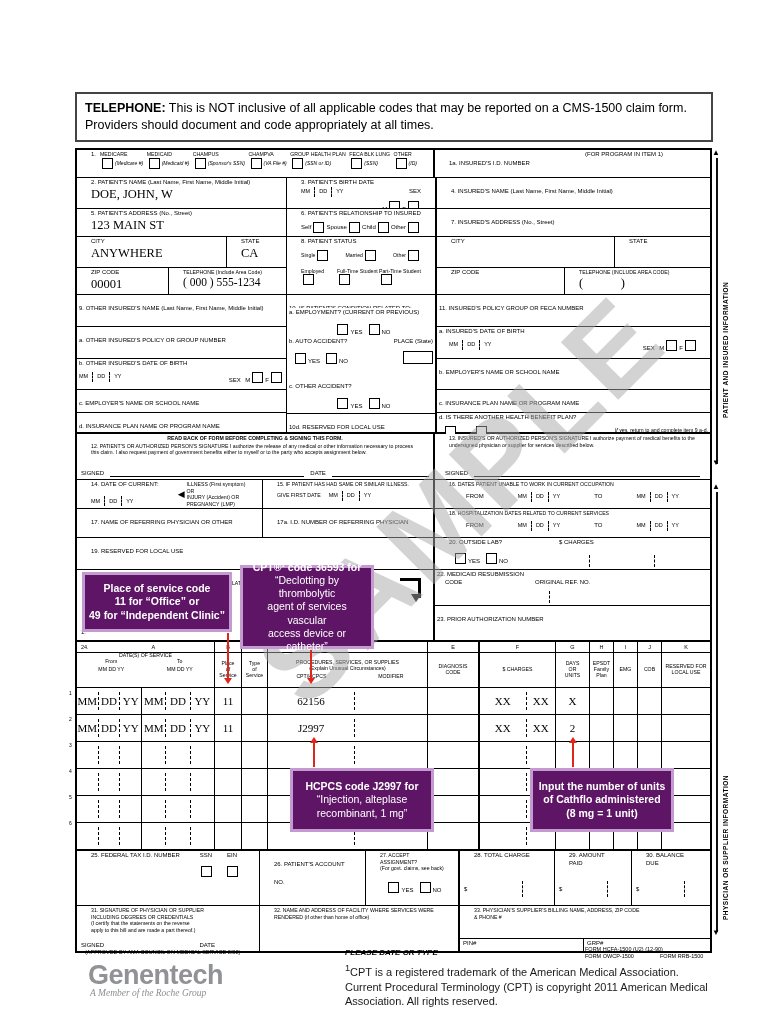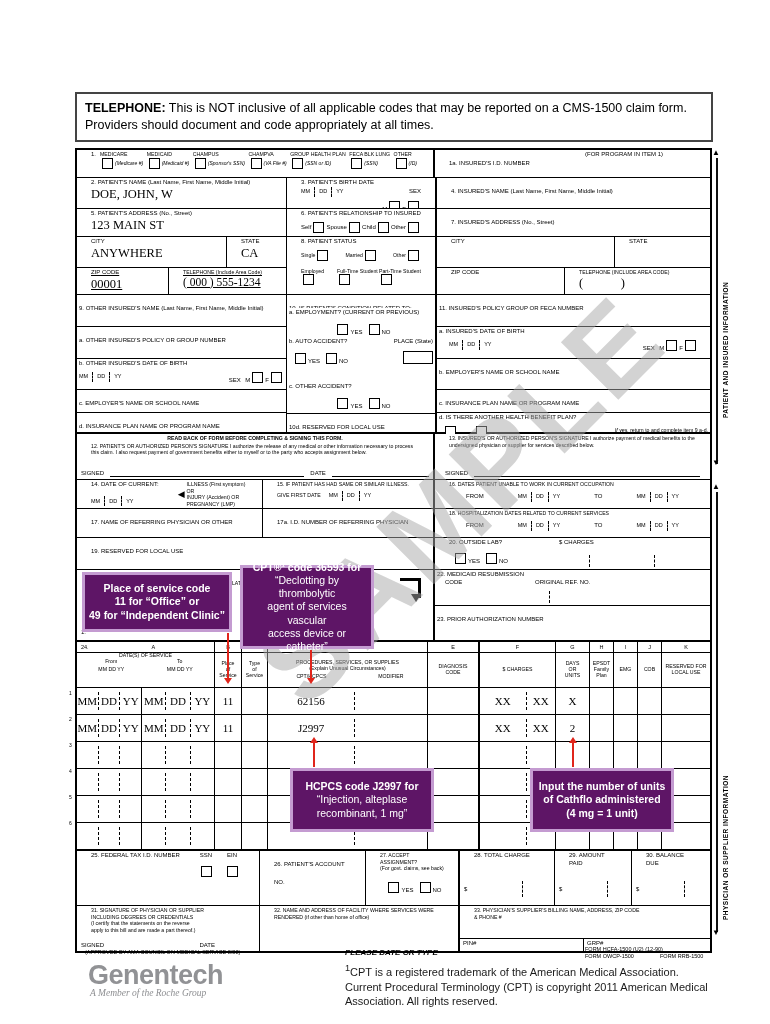--- a/index.html
+++ b/index.html
@@ -193,21 +193,21 @@
       <div style="display:flex;height:30px;border-bottom:1px solid #000;">
         <div class="c" style="width:150px;">
           <div class="lb">CITY</div>
           <div class="tv">ANYWHERE</div>
         </div>
         <div class="c" style="flex:1;">
           <div class="lb">STATE</div>
           <div class="tv">CA</div>
         </div>
       </div>
-      <div style="display:flex;height:27px;text-decoration:underline;">
+      <div style="display:flex;height:27px;">
         <div class="c" style="width:92px;">
           <div class="lb">ZIP CODE</div>
           <div class="tv">00001</div>
         </div>
         <div class="c" style="flex:1;border-right:none;">
           <div class="lb5">TELEPHONE (Include Area Code)</div>
           <div class="tv" style="font-size:11.5px;">( 000 ) 555-1234</div>
         </div>
       </div>
     </div>
@@ -744,21 +744,21 @@
       <div>access device or catheter”</div>
     </div>
 <div class="callout firstbold" style="left:290px;top:768px;width:144px;height:64px;" id="co3">
       <div>HCPCS code J2997 for</div>
       <div>“Injection, alteplase</div>
       <div>recombinant, 1 mg”</div>
     </div>
 <div class="callout boldall" style="left:530px;top:768px;width:144px;height:64px;" id="co4">
       <div>Input the number of units</div>
       <div>of Cathflo administered</div>
-      <div>(4 mg = 1 unit)</div>
+      <div>(8 mg = 1 unit)</div>
     </div>
 
 <div class="rarrow" style="left:227px;top:633px;height:46px;"></div>
 <div class="rhead down" style="left:224px;top:678px;"></div>
 <div class="rarrow" style="left:310px;top:650px;height:29px;"></div>
 <div class="rhead down" style="left:307px;top:678px;"></div>
 <div class="rarrow" style="left:313px;top:742px;height:25px;"></div>
 <div class="rhead up" style="left:310px;top:737px;"></div>
 <div class="rarrow" style="left:572px;top:742px;height:25px;"></div>
 <div class="rhead up" style="left:569px;top:737px;"></div>

